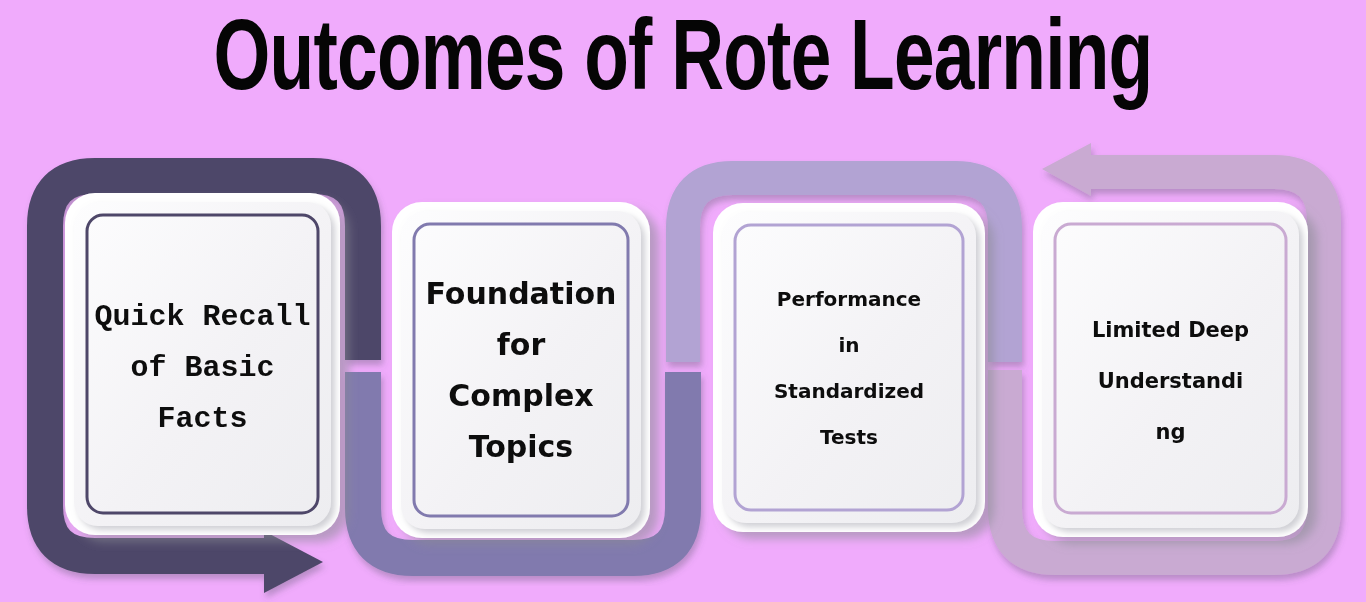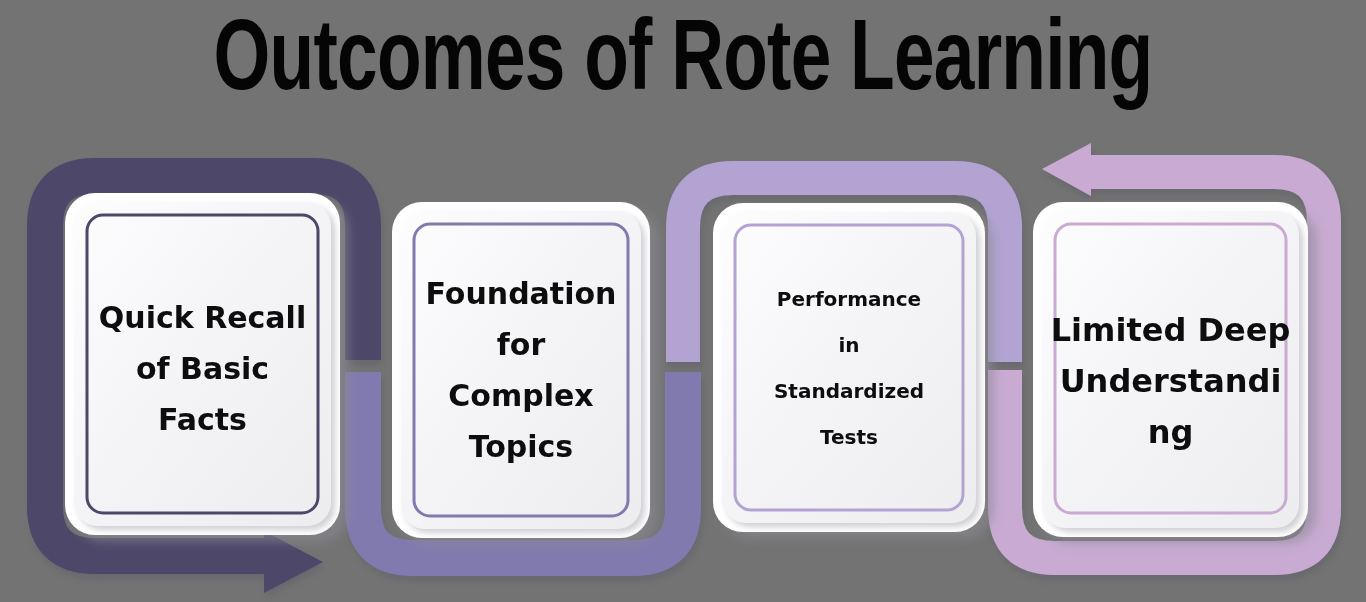--- a/index.html
+++ b/index.html
@@ -1,20 +1,20 @@
 <!DOCTYPE html>
 <html><head>
 <meta charset="utf-8">
 <style>
   html, body { margin: 0; padding: 0; background: #ffffff; }
   .stage {
     position: relative;
     width: 1366px;
     height: 602px;
-    background: #737373;
+    background: #f0abfc;
     overflow: hidden;
     font-family: "DejaVu Sans", sans-serif;
   }
   .title {
     position: absolute;
     top: -4px;
     left: 0;
     width: 1366px;
     height: 116px;
     display: flex;
@@ -38,24 +38,24 @@
   .card-text {
     position: absolute;
     display: flex;
     align-items: center;
     justify-content: center;
     text-align: center;
     font-weight: bold;
     color: #0d0d0d;
     white-space: pre-line;
   }
-  .card-text.c1 { left: 65px;   top: 197px; width: 275px; height: 342px; font-size: 30px; line-height: 51px; }
+  .card-text.c1 { left: 65px;   top: 197px; width: 275px; height: 342px; font-size: 30px; line-height: 51px; font-family: Liberation Mono, monospace; }
   .card-text.c2 { left: 392px;  top: 202px; width: 258px; height: 336px; font-size: 30px; line-height: 51px; }
   .card-text.c3 { left: 713px;  top: 203px; width: 272px; height: 329px; font-size: 20px; line-height: 46px; }
-  .card-text.c4 { left: 1033px; top: 214px; width: 275px; height: 335px; font-size: 32px; line-height: 51px; }
+  .card-text.c4 { left: 1033px; top: 214px; width: 275px; height: 335px; font-size: 21px; line-height: 51px; }
 </style>
 </head>
 <body>
 
 <div class="stage">
 
   <h1 class="title">Outcomes of Rote Learning</h1>
 
   <svg class="diagram-svg" width="1366" height="602" viewBox="0 0 1366 602">
     <defs>

